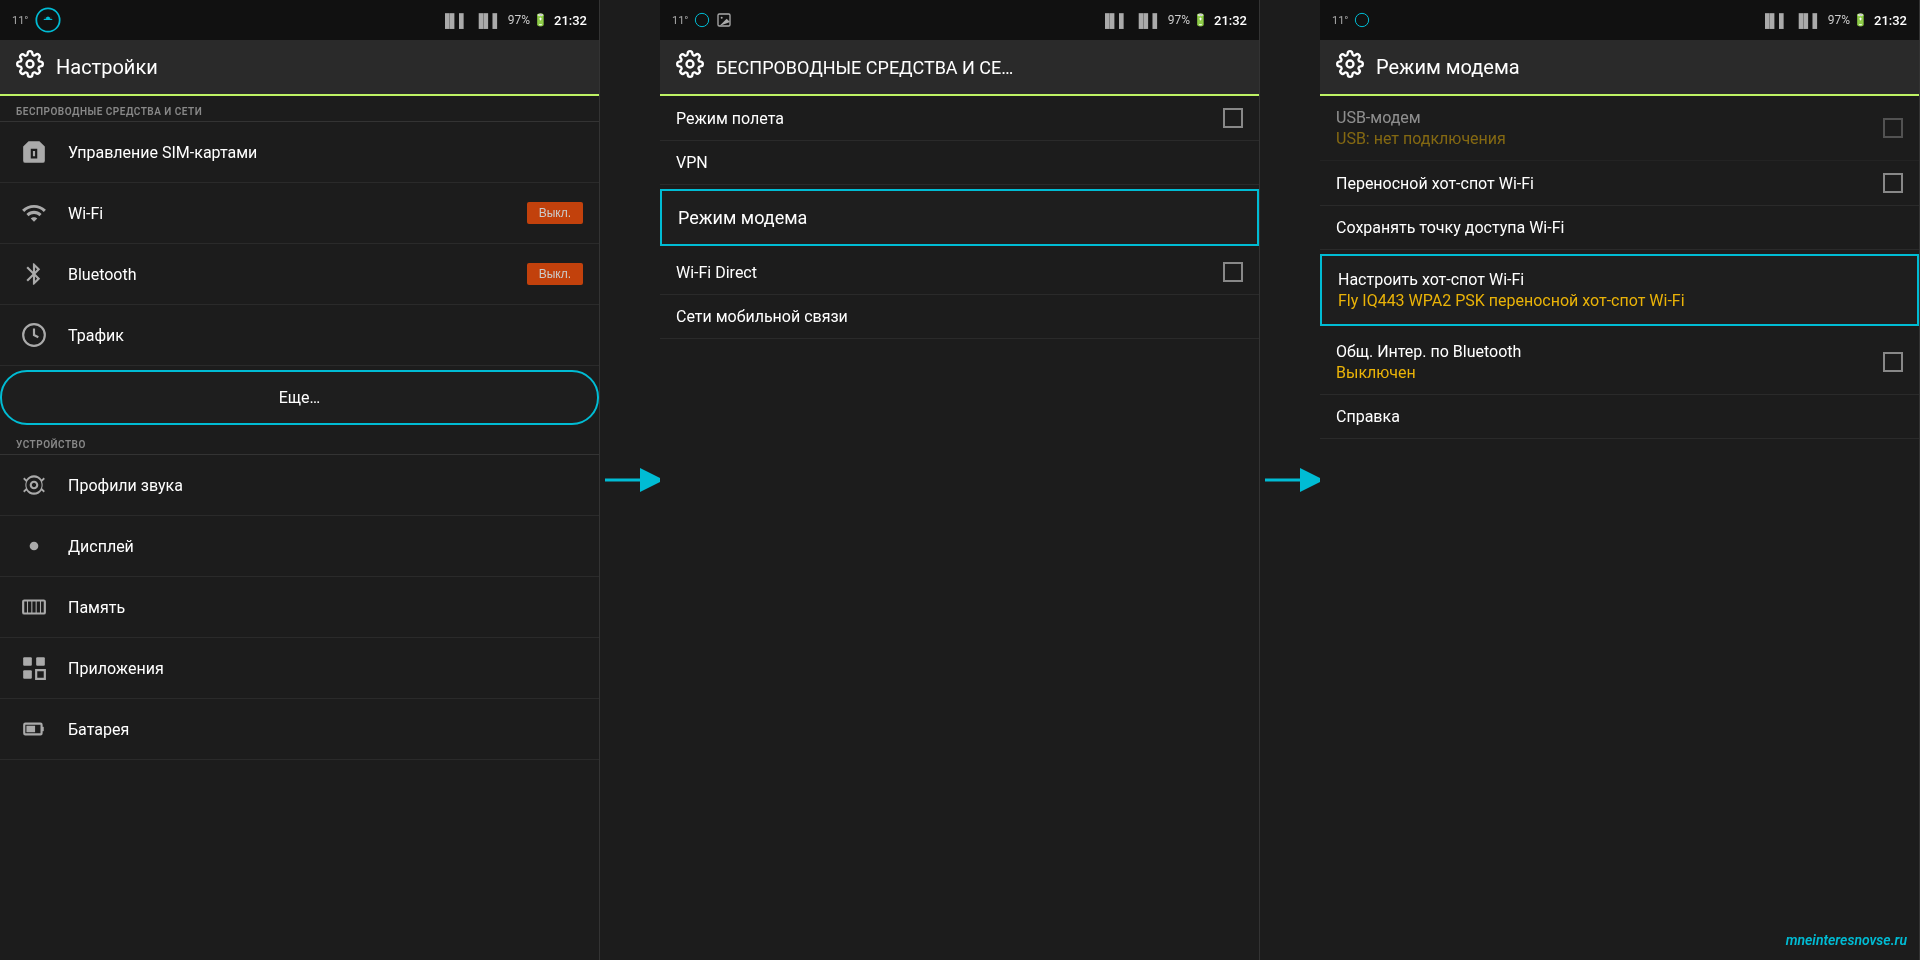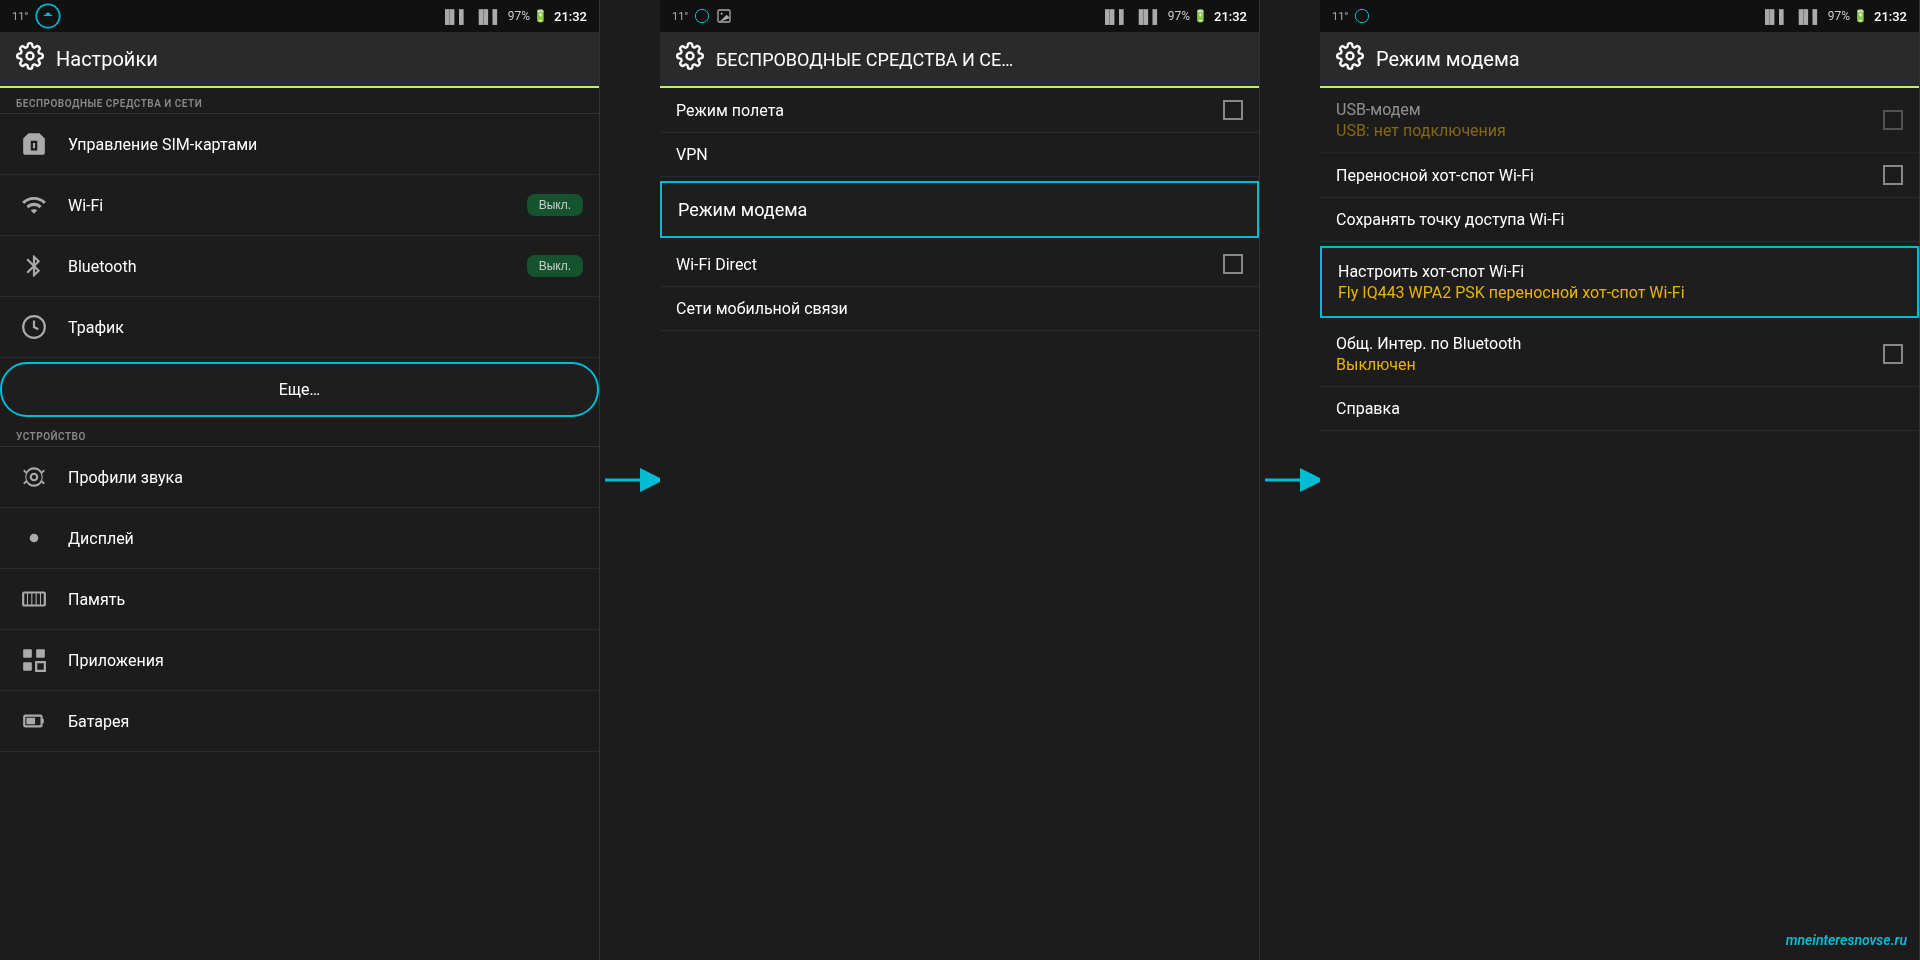--- a/index.html
+++ b/index.html
@@ -21,21 +21,21 @@
       position: relative;
     }
 
     
     .status-bar {
       display: flex;
       justify-content: space-between;
       align-items: center;
       padding: 4px 12px;
       background: #111;
-      height: 32px;
+      height: 40px;
       flex-shrink: 0;
     }
 
     .status-left {
       display: flex;
       align-items: center;
       gap: 6px;
       color: #ccc;
       font-size: 12px;
     }
@@ -116,25 +116,25 @@
       font-size: 16px;
     }
 
     .menu-item-subtitle {
       color: #eab308;
       font-size: 16px;
       margin-top: 2px;
     }
 
     .menu-item-toggle {
-      background: #14532d;
+      background: #c2410c;
       color: #ccc;
       font-size: 12px;
       padding: 4px 12px;
-      border-radius: 8px;
+      border-radius: 2px;
       border: none;
       margin-left: auto;
     }
 
     .menu-item-checkbox {
       width: 20px;
       height: 20px;
       border: 2px solid #888;
       margin-left: auto;
       flex-shrink: 0;

